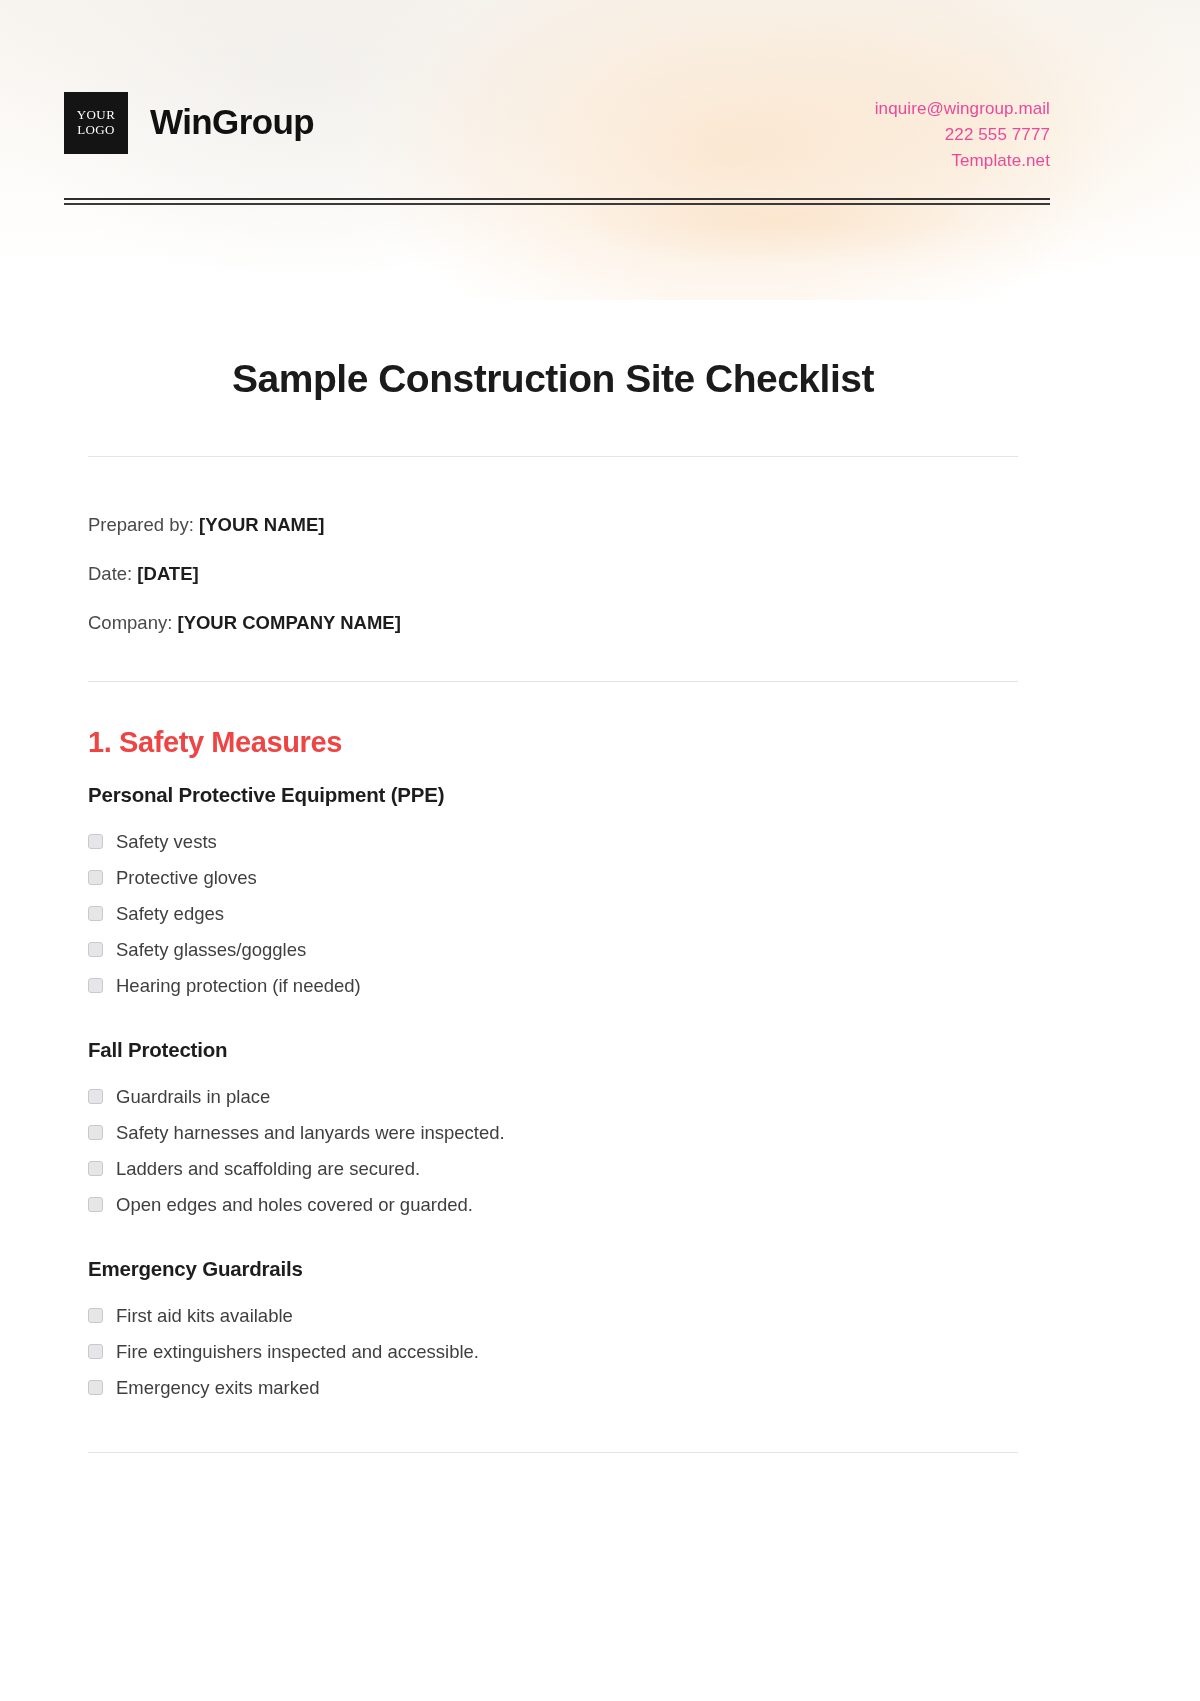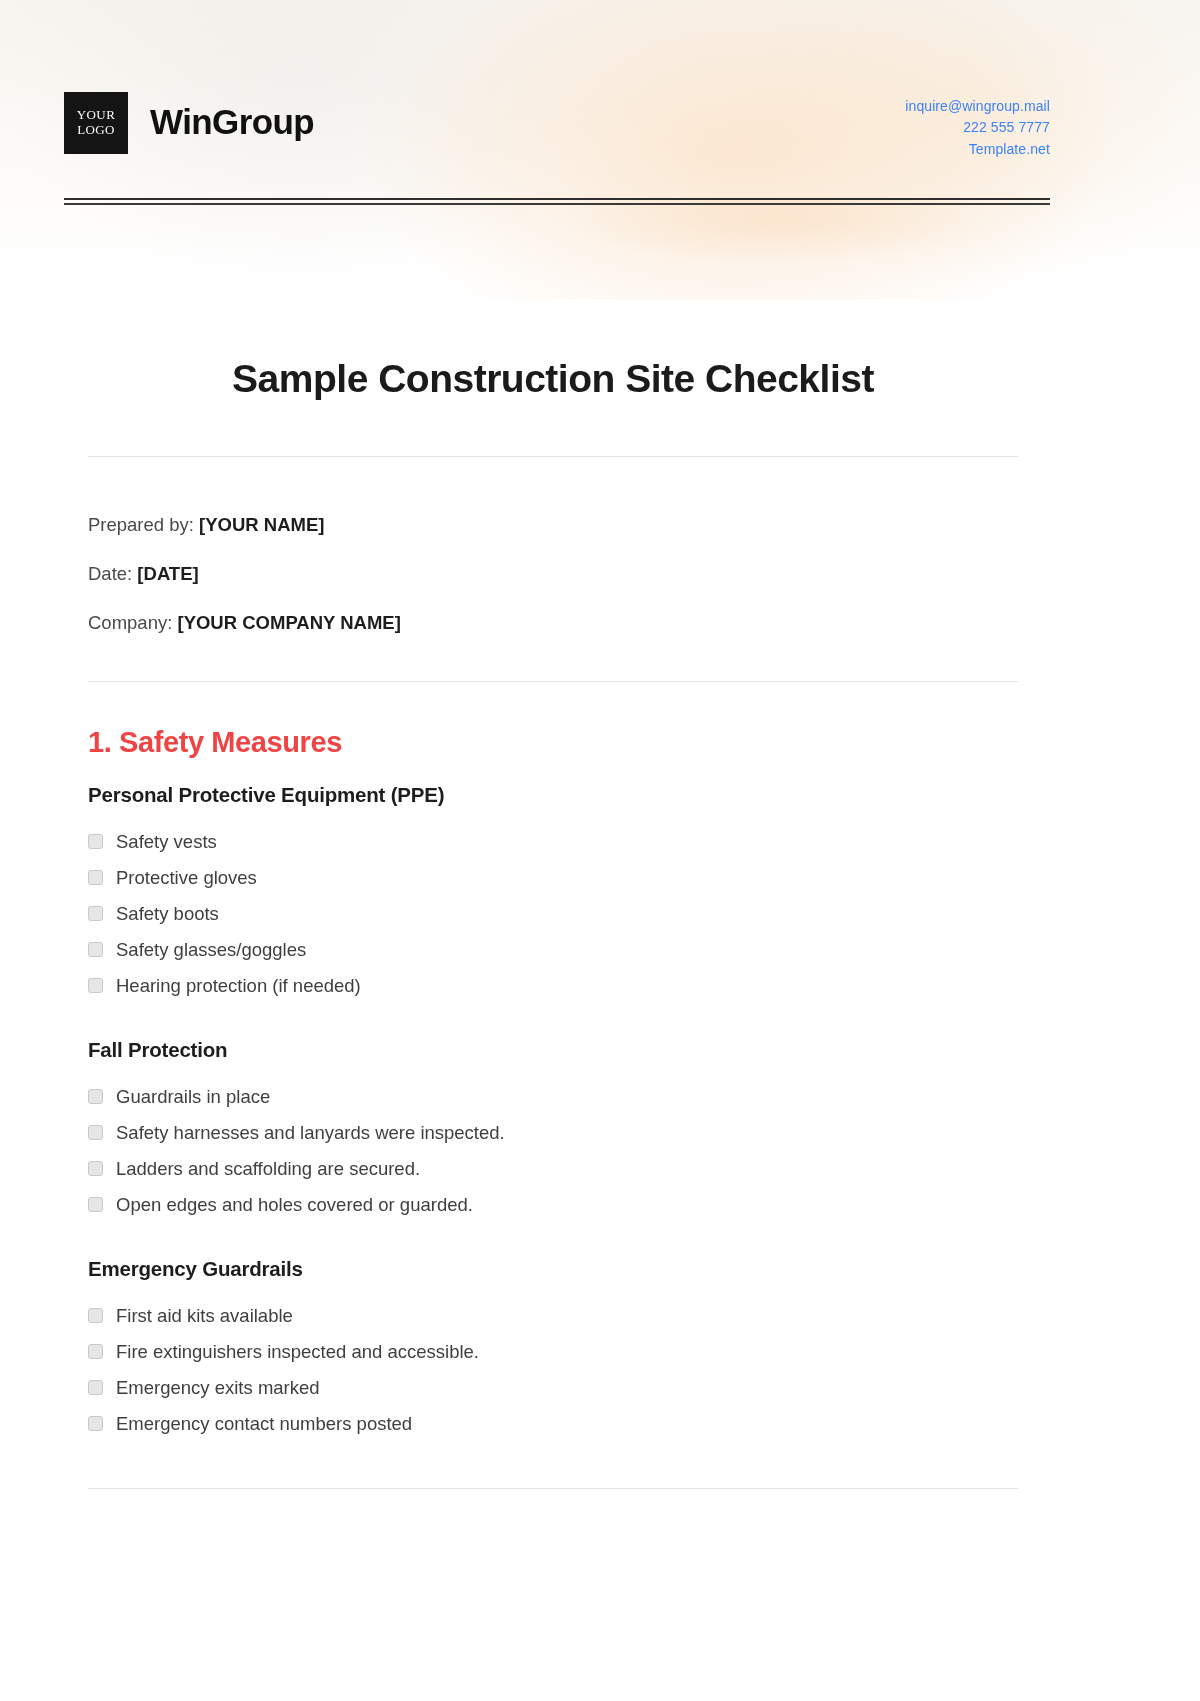--- a/index.html
+++ b/index.html
@@ -79,22 +79,22 @@
   .brand-name {
     font-size: 35px;
     font-weight: bold;
     color: #111111;
     letter-spacing: -0.6px;
     line-height: 1;
     padding-bottom: 3px;
   }
   .contact {
     text-align: right;
-    color: #3b82f6;
-    font-size: 14px;
+    color: #ec4899;
+    font-size: 17px;
     line-height: 1.52;
     padding-top: 4px;
     letter-spacing: 0.1px;
   }
   .contact div { white-space: nowrap; }
 
   
   .header-rule {
     position: absolute;
     top: 198px;
@@ -257,21 +257,21 @@
           <li class="check-item">
             <span class="checkbox"></span>
             <span class="check-label">Safety vests</span>
           </li>
           <li class="check-item">
             <span class="checkbox"></span>
             <span class="check-label">Protective gloves</span>
           </li>
           <li class="check-item">
             <span class="checkbox"></span>
-            <span class="check-label">Safety boots</span>
+            <span class="check-label">Safety edges</span>
           </li>
           <li class="check-item">
             <span class="checkbox"></span>
             <span class="check-label">Safety glasses/goggles</span>
           </li>
           <li class="check-item">
             <span class="checkbox"></span>
             <span class="check-label">Hearing protection (if needed)</span>
           </li>
         </ul>
@@ -307,24 +307,20 @@
             <span class="check-label">First aid kits available</span>
           </li>
           <li class="check-item">
             <span class="checkbox"></span>
             <span class="check-label">Fire extinguishers inspected and accessible.</span>
           </li>
           <li class="check-item">
             <span class="checkbox"></span>
             <span class="check-label">Emergency exits marked</span>
           </li>
-          <li class="check-item">
-            <span class="checkbox"></span>
-            <span class="check-label">Emergency contact numbers posted</span>
-          </li>
         </ul>
       </div>
 
     </div>
 
     <div class="hr hr-bottom"></div>
 
   </div>
 
 </div>

